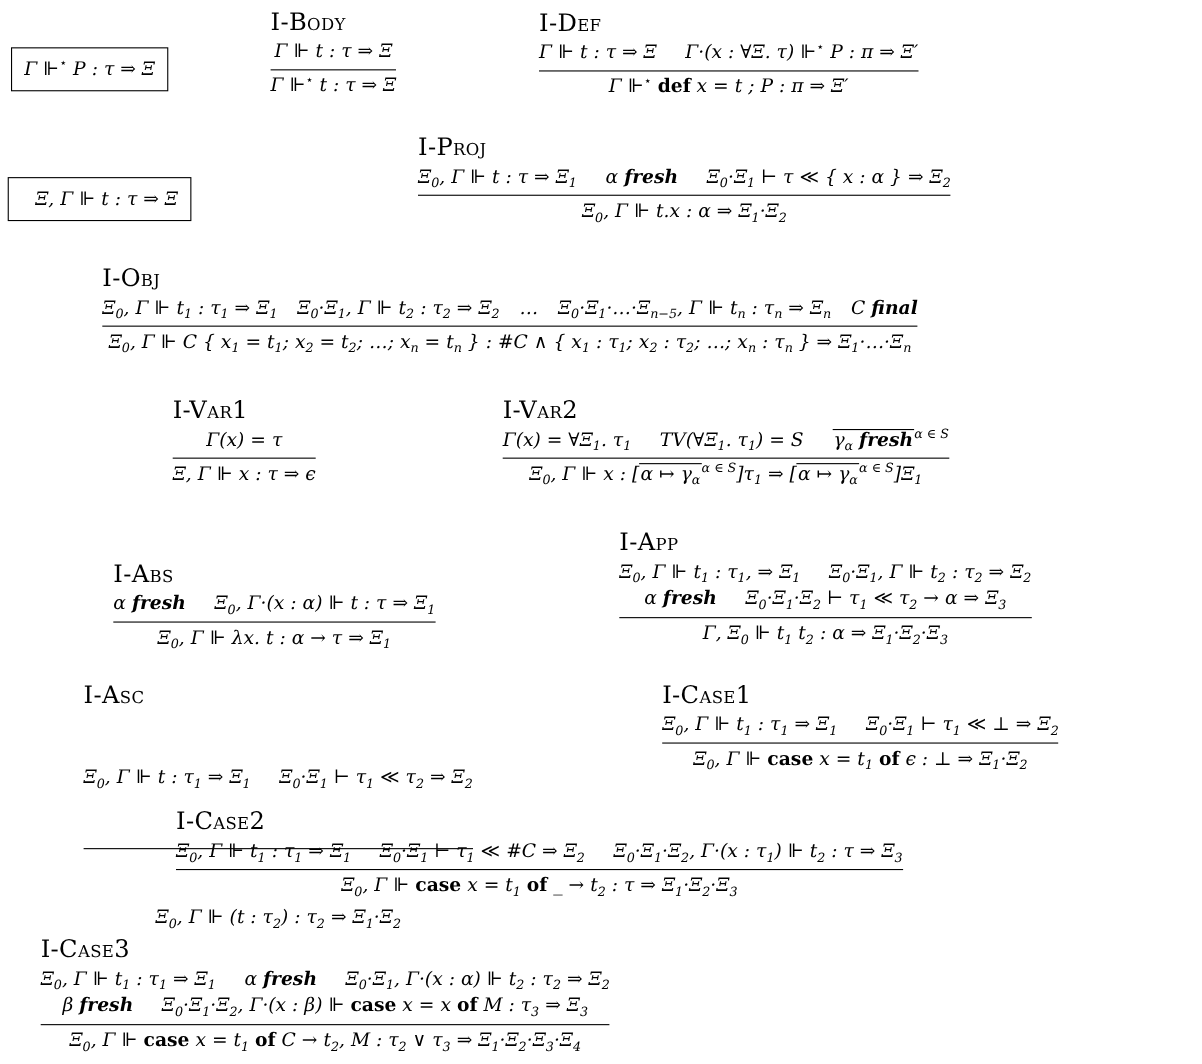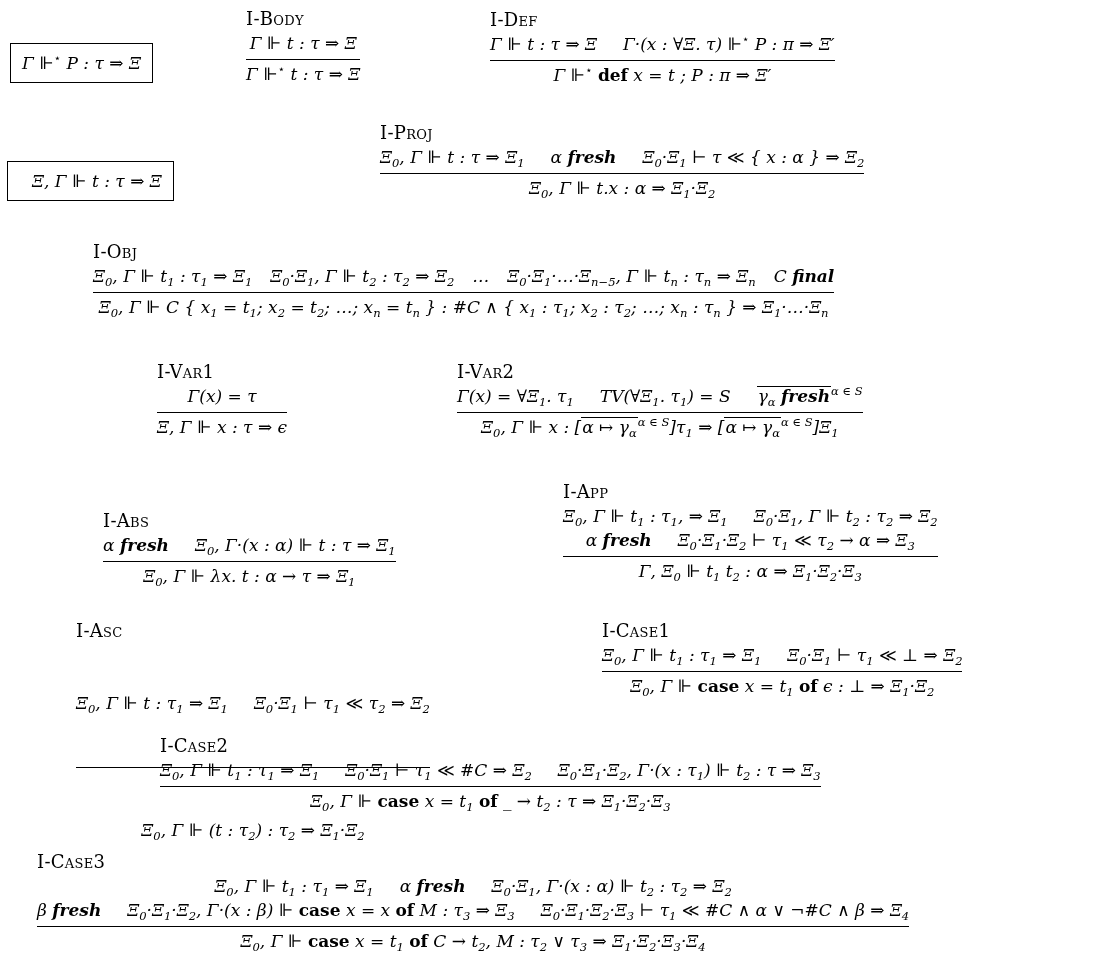--- a/index.html
+++ b/index.html
@@ -27,21 +27,21 @@
   .rule {
     position: absolute;
     display: flex;
     flex-direction: column;
     align-items: center;
   }
   .rule-label {
     align-self: flex-start;
     font-variant: small-caps;
     font-style: normal;
-    font-size: 18px;
+    font-size: 22px;
     letter-spacing: 0.3px;
     line-height: 1.2;
     margin-bottom: 1px;
   }
   .premise-line {
     display: flex;
     align-items: baseline;
     justify-content: flex-end;
     gap: 26px;
     margin: 1px 0;
@@ -194,19 +194,18 @@
   <div class="rule" style="left:37px; top:851px;">
     <div class="rule-label">I-Case3</div>
     <div class="premise-line">
       <span class="formula">Ξ<sub class="sb">0</sub>, Γ ⊩ t<sub class="sb">1</sub> : τ<sub class="sb">1</sub> ⇒ Ξ<sub class="sb">1</sub></span>
       <span class="formula">α <span class="bi">fresh</span></span>
       <span class="formula">Ξ<sub class="sb">0</sub>·Ξ<sub class="sb">1</sub>, Γ·(x : α) ⊩ t<sub class="sb">2</sub> : τ<sub class="sb">2</sub> ⇒ Ξ<sub class="sb">2</sub></span>
     </div>
     <div class="premise-line">
       <span class="formula">β <span class="bi">fresh</span></span>
       <span class="formula">Ξ<sub class="sb">0</sub>·Ξ<sub class="sb">1</sub>·Ξ<sub class="sb">2</sub>, Γ·(x : β) ⊩ <span class="kw">case</span> x = x <span class="kw">of</span> M : τ<sub class="sb">3</sub> ⇒ Ξ<sub class="sb">3</sub></span>
-      <span class="formula">Ξ<sub class="sb">0</sub>·Ξ<sub class="sb">1</sub>·Ξ<sub class="sb">2</sub>·Ξ<sub class="sb">3</sub> ⊢ τ<sub class="sb">1</sub> ≪ #C ∧ α ∨ ¬#C ∧ β ⇒ Ξ<sub class="sb">4</sub></span>
     </div>
     <div class="frac-line"></div>
     <span class="formula">Ξ<sub class="sb">0</sub>, Γ ⊩ <span class="kw">case</span> x = t<sub class="sb">1</sub> <span class="kw">of</span> C → t<sub class="sb">2</sub>, M : τ<sub class="sb">2</sub> ∨ τ<sub class="sb">3</sub> ⇒ Ξ<sub class="sb">1</sub>·Ξ<sub class="sb">2</sub>·Ξ<sub class="sb">3</sub>·Ξ<sub class="sb">4</sub></span>
   </div>
 
 </div>
 
 </body></html>

